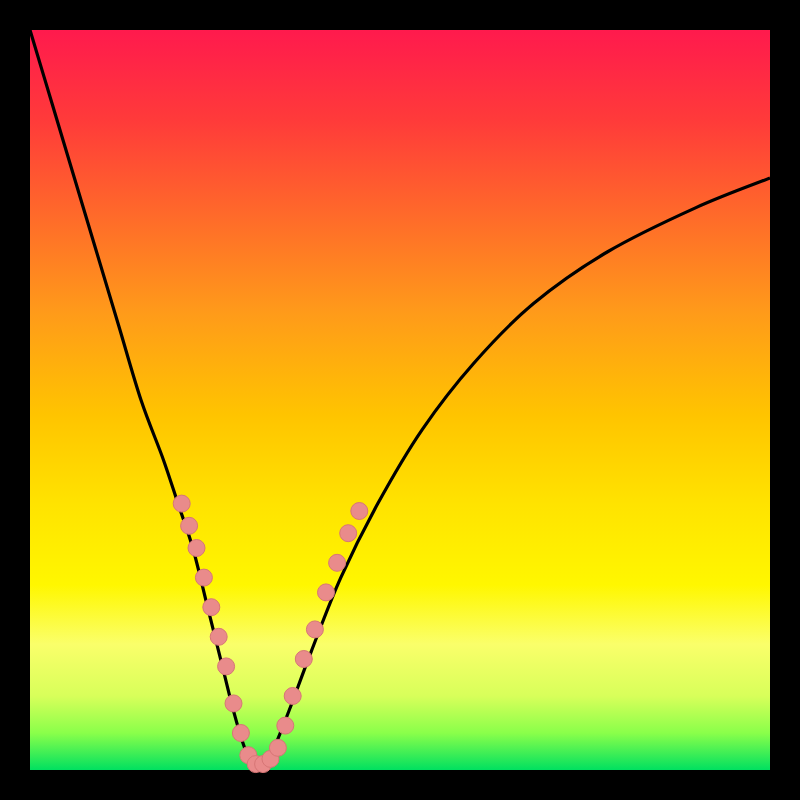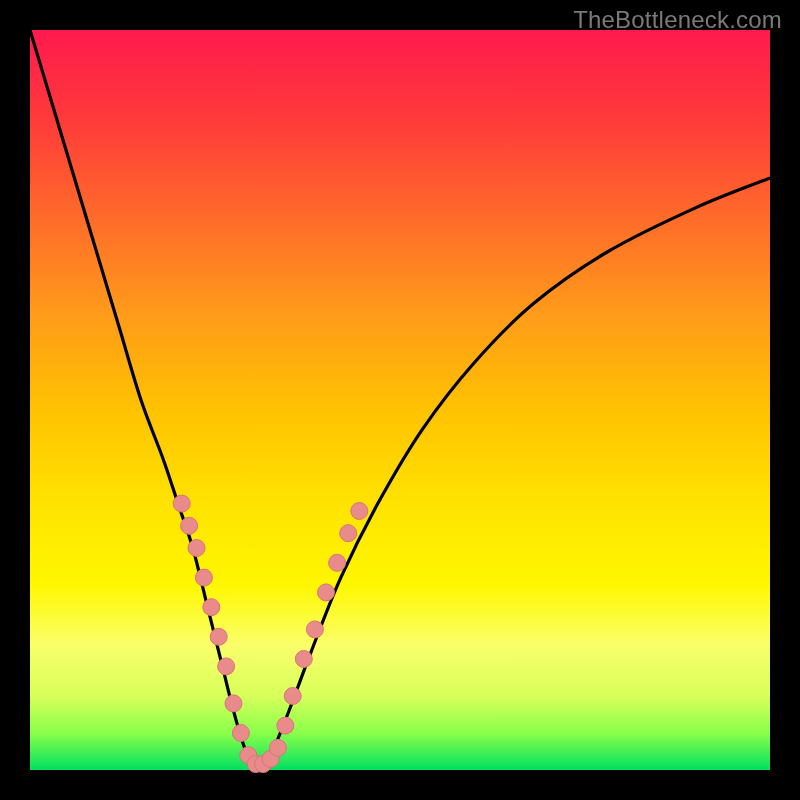--- a/index.html
+++ b/index.html
@@ -53,21 +53,20 @@
     width: 740px;
     height: 740px;
     overflow: visible;
   }
 </style>
 </head>
 <body>
 
 <div class="stage">
 
-  <div class="watermark">TheBottleneck.com</div>
 
   <div class="plot-area">
     <svg class="curve" viewBox="0 0 740 740">
       <path id="curve-path" fill="none" stroke="#000000" stroke-width="3.2" d="M 0,0 C 3.6999999999999997,12.333333333333334 14.8,49.33333333333333 22.2,74 C 29.599999999999998,98.66666666666667 37,123.33333333333333 44.4,148 C 51.8,172.66666666666666 59.199999999999996,197.33333333333334 66.6,222 C 74,246.66666666666666 81.39999999999999,271.3333333333333 88.8,296 C 96.2,320.6666666666667 103.6,347.8 111,370 C 118.4,392.2 127.03333333333332,411.93333333333334 133.2,429.2 C 139.36666666666665,446.46666666666664 143.06666666666666,458.8 148,473.6 C 152.93333333333334,488.40000000000003 157.86666666666667,500.73333333333335 162.8,518 C 167.73333333333335,535.2666666666667 172.66666666666666,557.4666666666667 177.6,577.2 C 182.53333333333333,596.9333333333334 188.08333333333334,619.1333333333333 192.4,636.4 C 196.71666666666667,653.6666666666666 199.80000000000004,667.2333333333333 203.50000000000003,680.8 C 207.20000000000002,694.3666666666666 211.51666666666665,709.1666666666666 214.6,717.8 C 217.68333333333334,726.4333333333333 219.53333333333333,729.5166666666667 222,732.6 C 224.46666666666667,735.6833333333334 226.93333333333334,736.3 229.4,736.3 C 231.86666666666667,736.3 234.33333333333334,735.6833333333334 236.8,732.6 C 239.26666666666668,729.5166666666667 240.50000000000003,726.4333333333333 244.20000000000002,717.8 C 247.9,709.1666666666666 252.83333333333334,696.8333333333333 259,680.8 C 265.1666666666667,664.7666666666667 272.56666666666666,643.8 281.2,621.6 C 289.8333333333333,599.4000000000001 299.70000000000005,572.2666666666667 310.8,547.6 C 321.9,522.9333333333334 334.2333333333333,498.2666666666667 347.79999999999995,473.6 C 361.3666666666666,448.93333333333334 376.1666666666667,423.0333333333333 392.20000000000005,399.59999999999997 C 408.2333333333334,376.16666666666663 425.5,353.9666666666666 444,332.99999999999994 C 462.5,312.0333333333333 481.00000000000006,292.3 503.20000000000005,273.8 C 525.4000000000001,255.3 550.0666666666667,238.03333333333333 577.2,222 C 604.3333333333334,205.96666666666667 638.8666666666667,189.93333333333337 666,177.60000000000002 C 693.1333333333333,165.26666666666668 727.6666666666666,152.93333333333334 740,148 "></path>
       <g id="markers-group">
           <circle cx="151.7" cy="473.6" r="8.5" fill="#e98b8b" stroke="#d77676" stroke-width="1"></circle>
           <circle cx="159.1" cy="495.79999999999995" r="8.5" fill="#e98b8b" stroke="#d77676" stroke-width="1"></circle>
           <circle cx="166.5" cy="518" r="8.5" fill="#e98b8b" stroke="#d77676" stroke-width="1"></circle>
           <circle cx="173.89999999999998" cy="547.6" r="8.5" fill="#e98b8b" stroke="#d77676" stroke-width="1"></circle>
           <circle cx="181.29999999999998" cy="577.2" r="8.5" fill="#e98b8b" stroke="#d77676" stroke-width="1"></circle>

